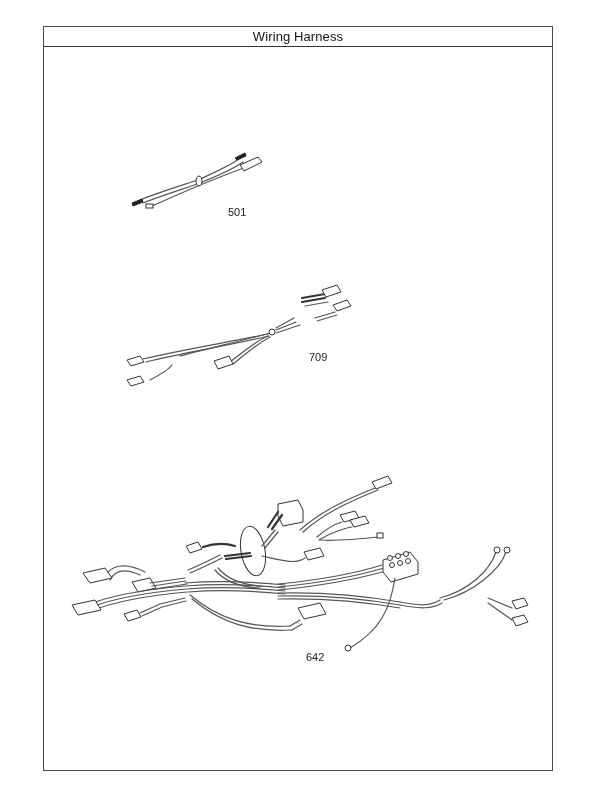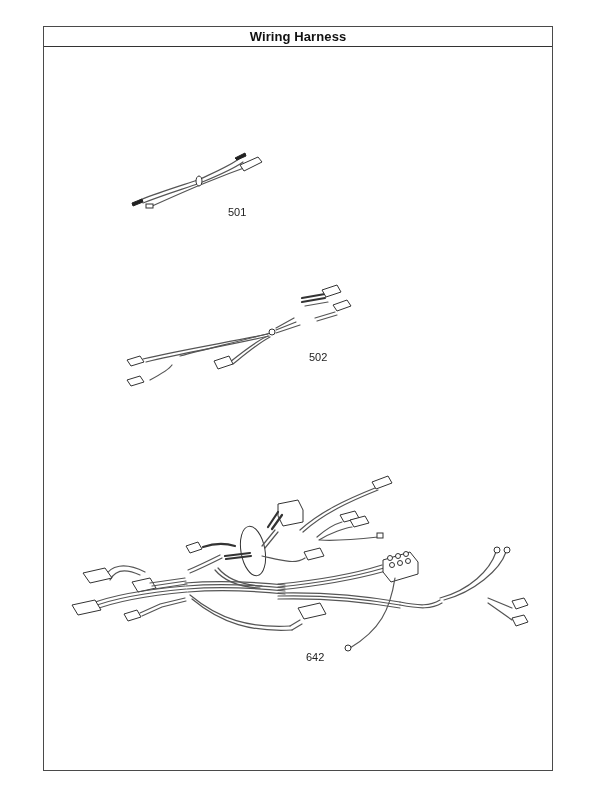--- a/index.html
+++ b/index.html
@@ -1,17 +1,17 @@
 <!DOCTYPE html>
 <html><head>
   <meta charset="utf-8">
   <style>
     html, body { margin: 0; padding: 0; background: #ffffff; }
     body { width: 600px; height: 800px; position: relative; overflow: hidden; font-family: "Liberation Sans", sans-serif; }
-    .frame { position: absolute; left: 43px; top: 26px; width: 510px; height: 745px; border: 1.5px solid #4a4a4a; box-sizing: border-box; font-weight: bold; }
+    .frame { position: absolute; left: 43px; top: 26px; width: 510px; height: 745px; border: 1.5px solid #4a4a4a; box-sizing: border-box; }
     .header { position: absolute; left: 0; top: 0; right: 0; height: 19px; border-bottom: 1.5px solid #333; display: flex; align-items: center; justify-content: center; }
     .header span { font-size: 13px; color: #111; letter-spacing: 0.1px; }
     .label { position: absolute; font-size: 11px; color: #222; padding-left: 16px; }
     svg { position: absolute; left: 0; top: 0; }
     .w { fill: none; stroke: #555; stroke-width: 1.2; stroke-linecap: round; }
     .wd { fill: none; stroke: #333; stroke-width: 2.2; stroke-linecap: round; }
     .conn { fill: #fff; stroke: #333; stroke-width: 1; }
     .blk { fill: #222; stroke: #222; }
   </style>
 </head>
@@ -54,21 +54,21 @@
     <path class="w" d="M305,306 L328,302"></path>
     <path class="w" d="M315,318 L335,312"></path>
     <path class="w" d="M317,321 L337,315"></path>
     <path class="conn" d="M322,290 L337,285 L341,292 L326,297 Z"></path>
     <path class="conn" d="M333,305 L347,300 L351,306 L337,311 Z"></path>
     <path class="conn" d="M127,360 L140,356 L144,362 L131,366 Z"></path>
     <path class="conn" d="M127,380 L140,376 L144,382 L131,386 Z"></path>
     <path class="conn" d="M214,361 L229,356 L233,364 L218,369 Z"></path>
   </g>
 </svg>
-<div class="label" style="left:293px; top:351px;">502</div>
+<div class="label" style="left:293px; top:351px;">709</div>
 
 <svg width="600" height="800">
   <g>
 
     <ellipse cx="253" cy="551" rx="12" ry="25" class="conn" transform="rotate(-10 253 551)"></ellipse>
 
     <path class="conn" d="M186,546 L198,542 L202,549 L190,553 Z"></path>
     <path class="wd" d="M203,547 C215,543 225,543 235,546"></path>
     <path class="wd" d="M225,556 L250,553"></path>
     <path class="wd" d="M226,559 L251,556"></path>

